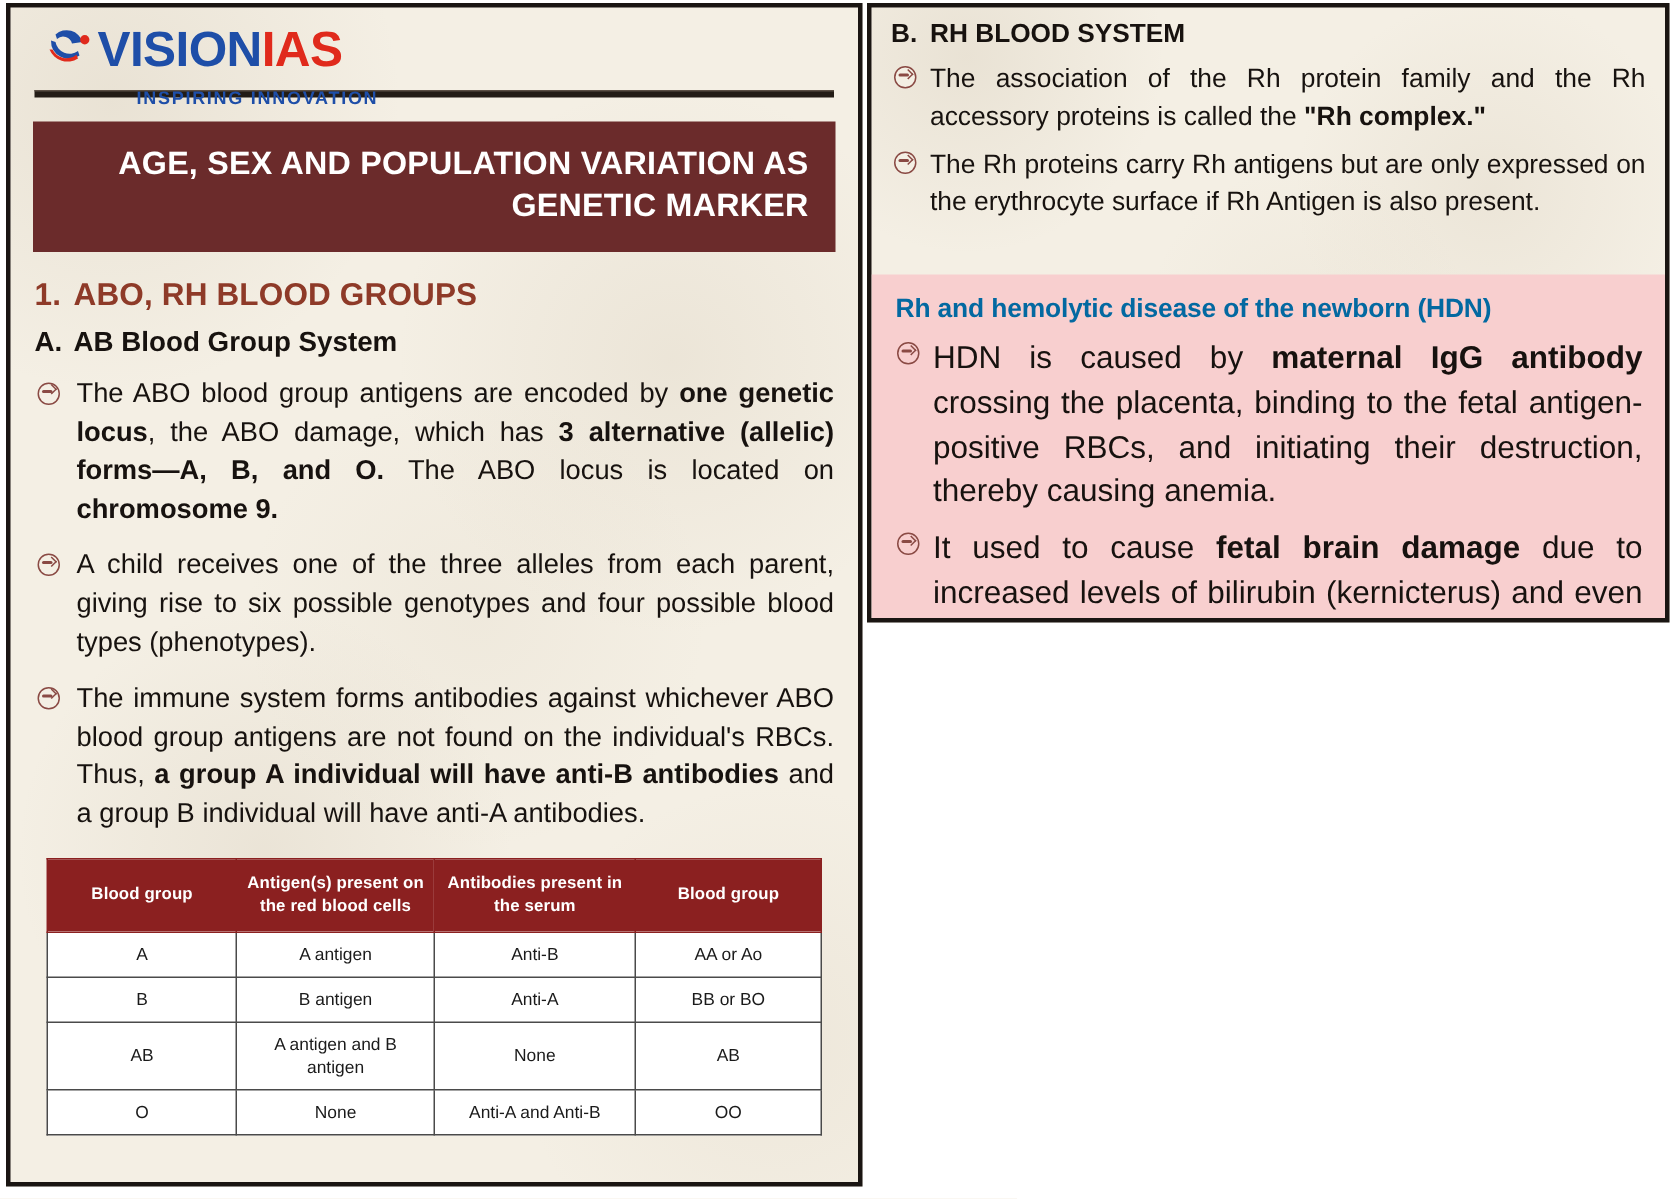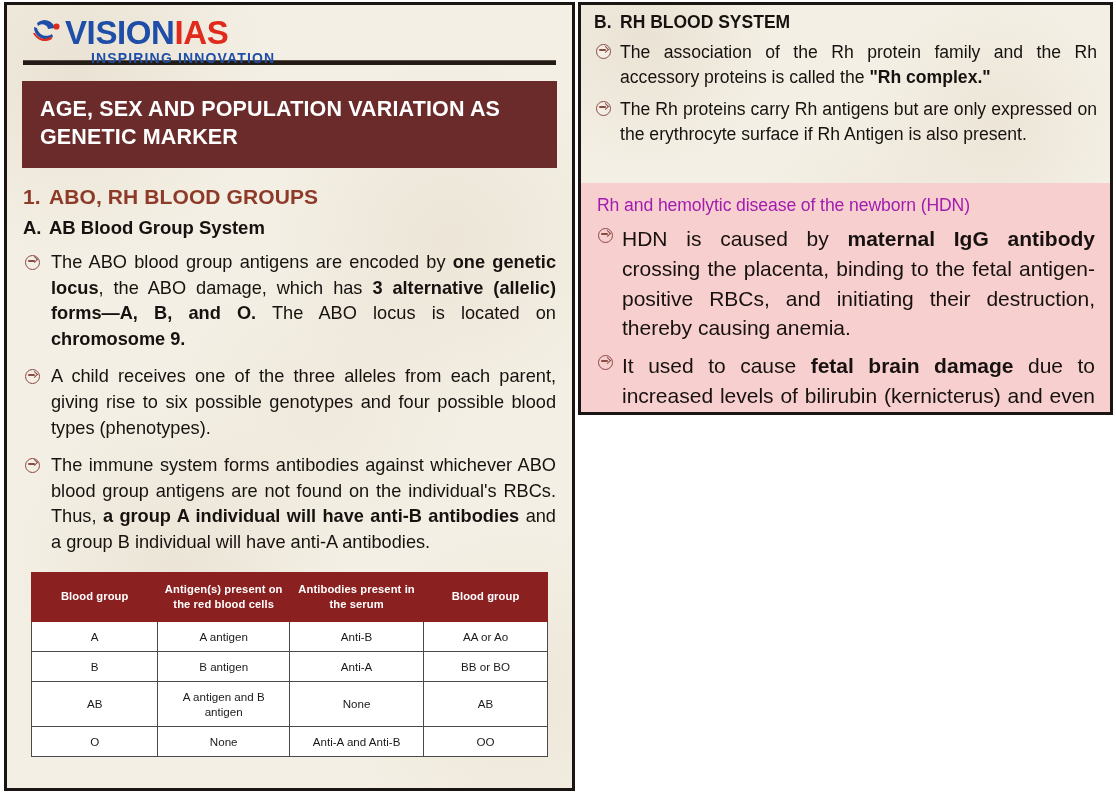--- a/index.html
+++ b/index.html
@@ -72,42 +72,42 @@
   }
   .logo-word {
     font-size: 33px;
     font-weight: 700;
     letter-spacing: -0.4px;
     font-family: "Liberation Sans", sans-serif;
   }
   .logo-vision { color: #1e4ea8; }
   .logo-ias { color: #e02a1c; }
   .logo-tagline {
-    font-size: 14px;
+    font-size: 12px;
     font-weight: 700;
     letter-spacing: 1.15px;
     color: #1e4ea8;
-    margin-top: 2px;
+    margin-top: 10px;
     padding-left: 26px;
   }
 
   
   #logo-divider {
     height: 4px;
     background: #231c16;
     margin: 8px 2px 0 2px;
     border-top: 1px solid #5a4e44;
   }
 
   
   #title-banner {
     margin: 16px 1px 0 1px;
     background: #6b2b2b;
     color: #ffffff;
-    text-align: left;
+    text-align: right;
     font-size: 21.5px;
     font-weight: 700;
     letter-spacing: 0.15px;
     line-height: 1.32;
     padding: 14px 18px 16px 18px;
     box-sizing: border-box;
   }
 
   
   .h-numbered {
@@ -251,22 +251,22 @@
     right: 0;
     top: 178px;
     bottom: 0;
     background: #f8cfcf;
     z-index: 3;
     padding: 10px 13px 0 13px;
     box-sizing: border-box;
   }
   #hdn-title {
     font-size: 17.6px;
-    font-weight: 400;
-    color: #a21caf;
+    font-weight: 700;
+    color: #0369a1;
     margin: 2px 0 0 3px;
     letter-spacing: -0.1px;
   }
   #hdn-box .bullet .bullet-text { font-size: 21px; line-height: 1.42; }
   #hdn-box .bullet { margin-top: 8px; }
   #hdn-box .bullet .bullet-icon { width: 24px; padding-top: 4px; }
 </style>
 </head>
 <body>
 

